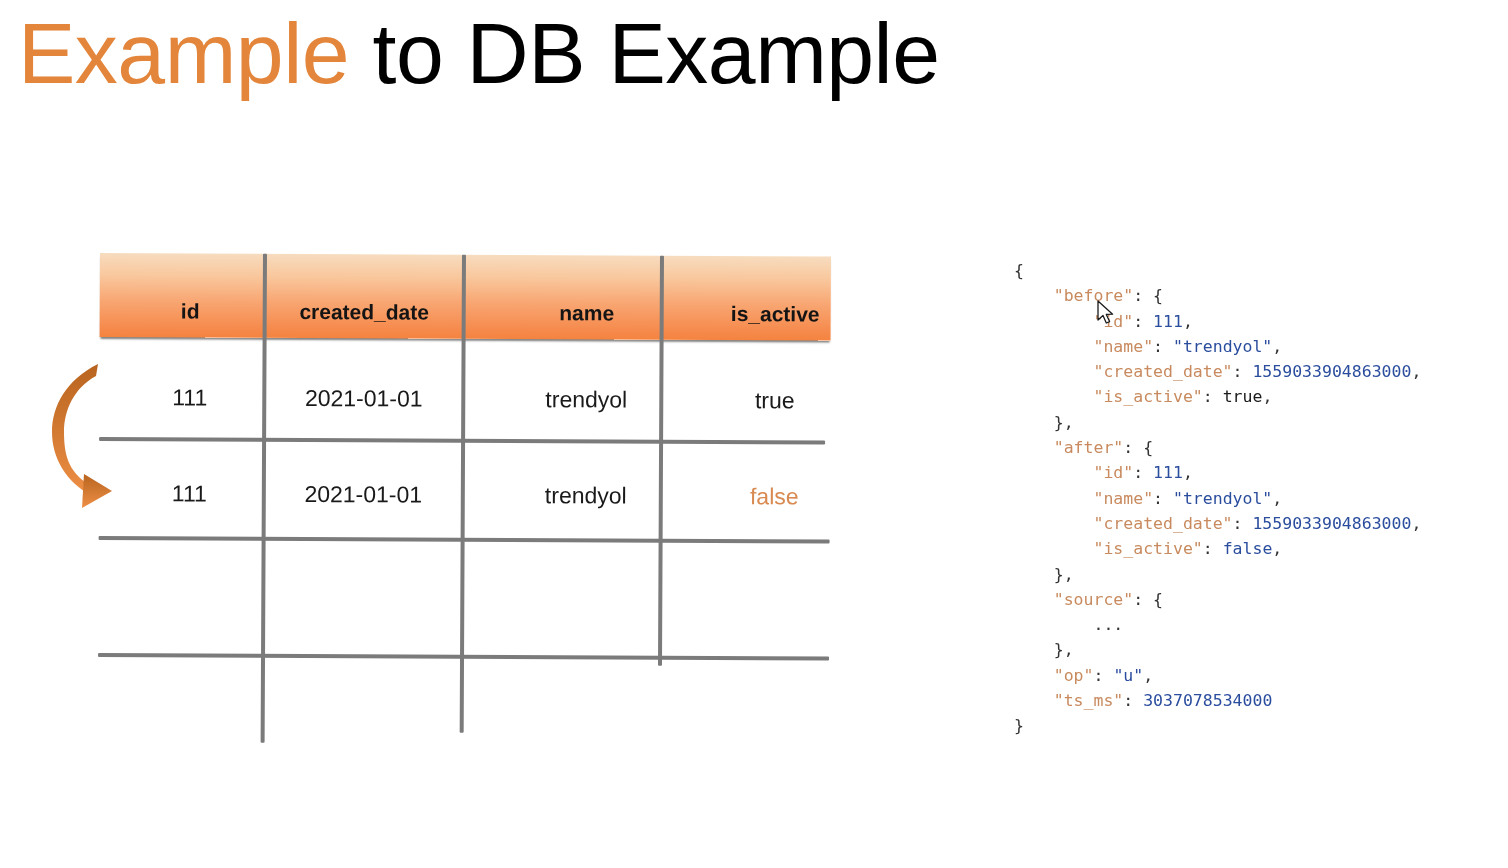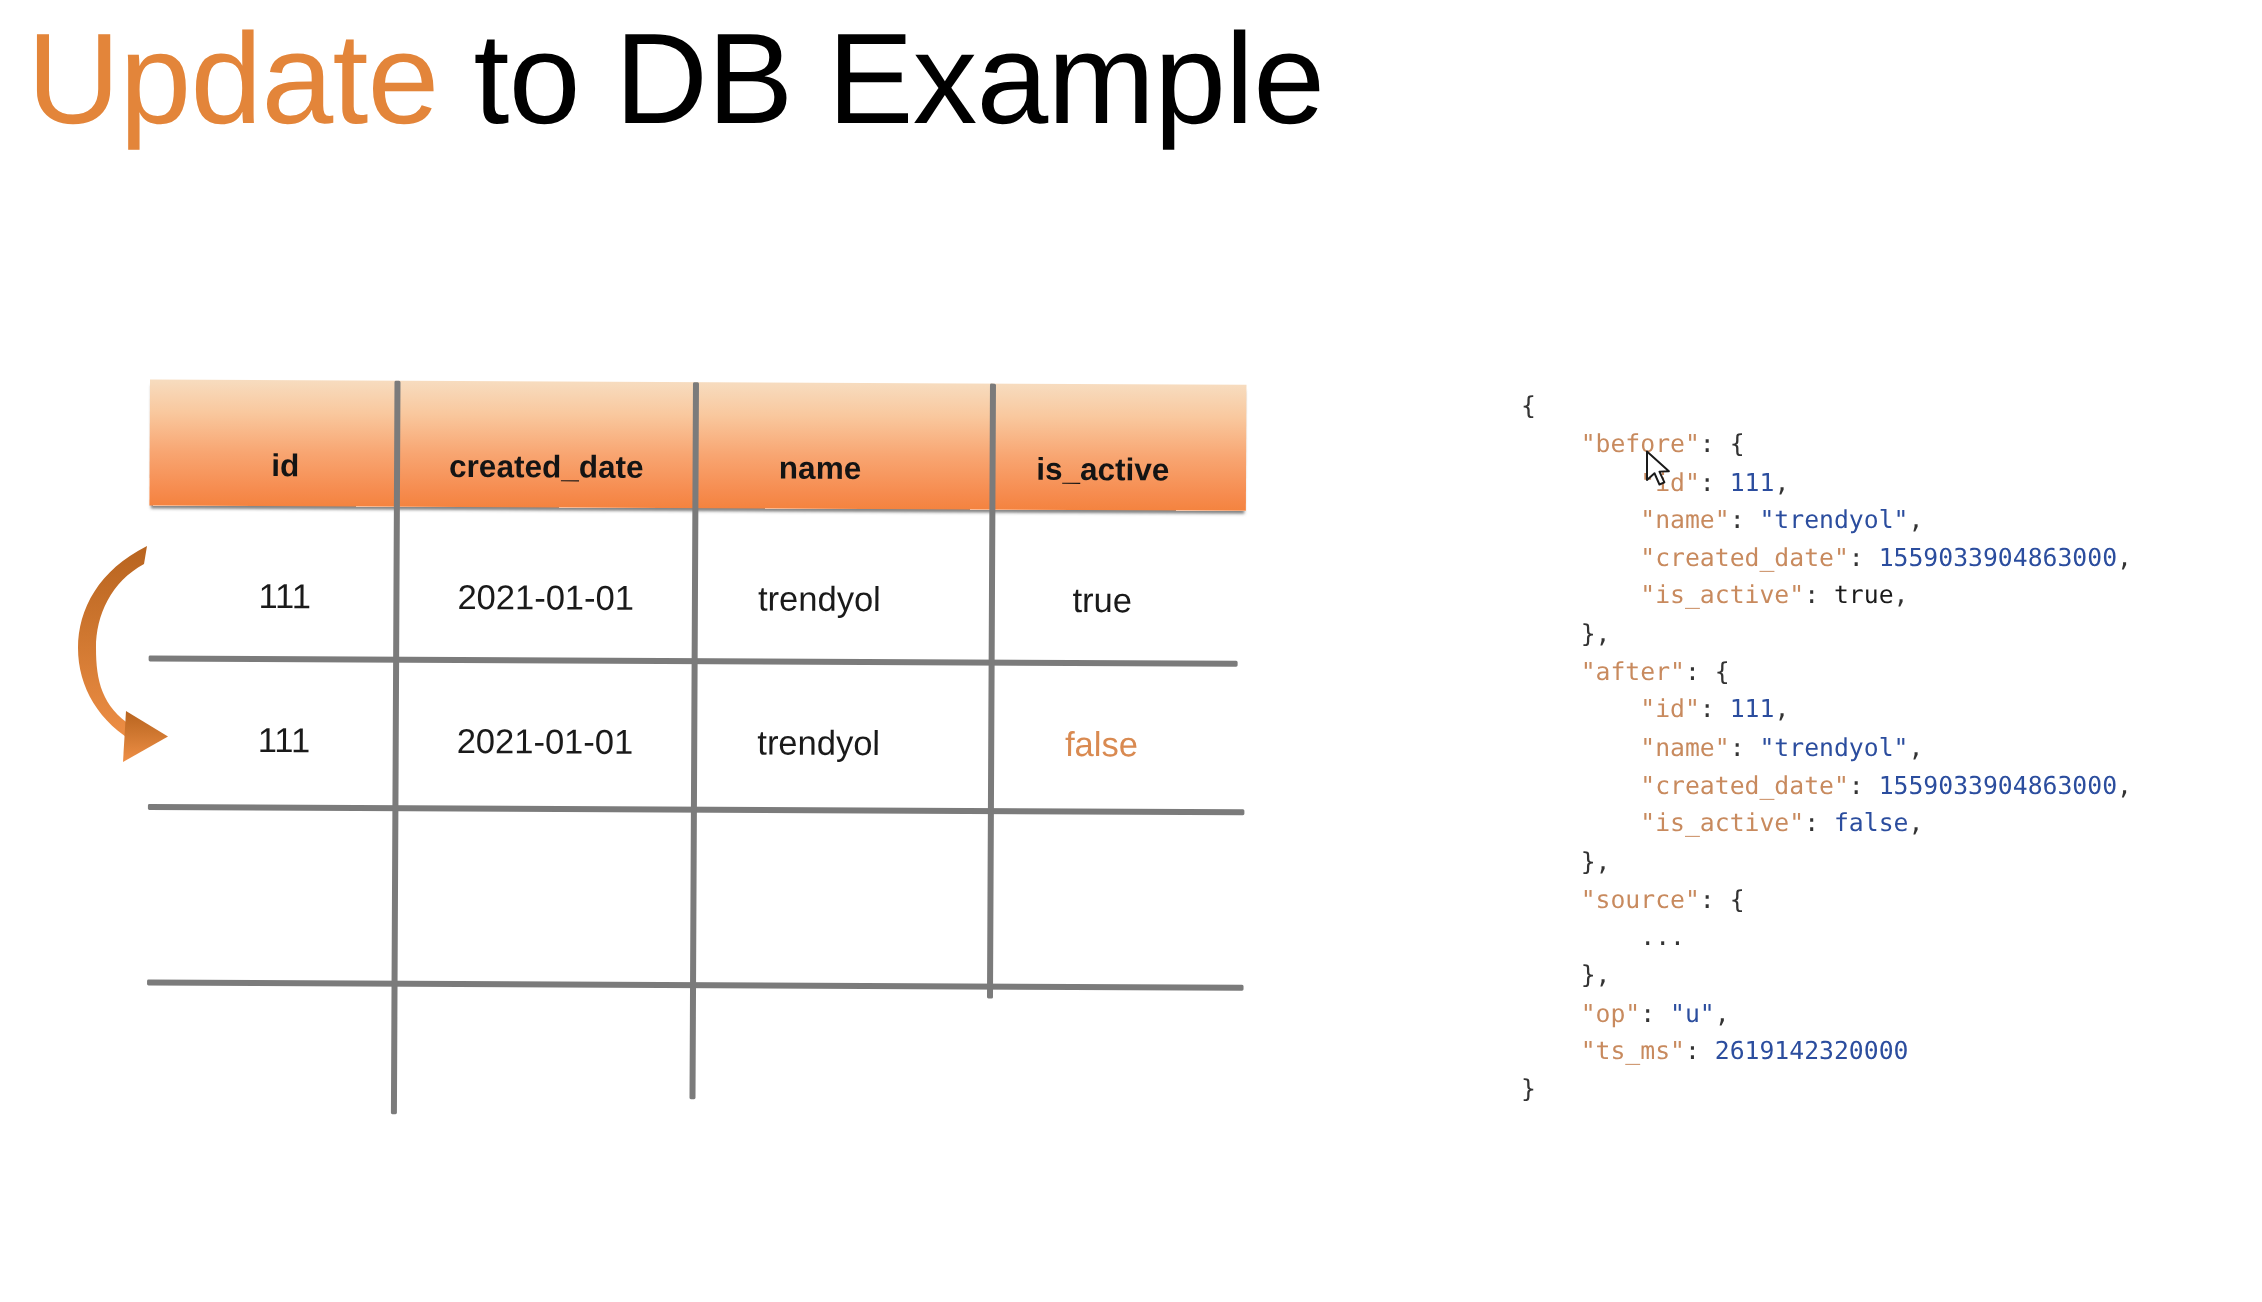--- a/index.html
+++ b/index.html
@@ -62,21 +62,21 @@
     flex: 0 0 auto;
     text-align: center;
     font-size: 21px;
     font-weight: bold;
     color: #141414;
     padding-bottom: 14px;
     box-sizing: border-box;
   }
   .col-w-0 { width: 181px; }
   .col-w-1 { width: 167px; }
-  .col-w-2 { width: 198px; }
+  .col-w-2 { width: 198px; margin-left: 40px; }
   .col-w-3 { width: 143px; padding-left: 36px; }
 
   
   .vline {
     position: absolute;
     top: 0;
     width: 4px;
     background: #7b7b7b;
     border-radius: 1px;
   }
@@ -149,21 +149,21 @@
     top: 300px;
     width: 20px;
     height: 28px;
     pointer-events: none;
   }
 </style>
 </head>
 <body>
 
 <div id="slide-title">
-  <span class="accent">Update</span><span> to DB Example</span>
+  <span class="accent">Example</span><span> to DB Example</span>
 </div>
 
 <div id="db-table">
 
   <div id="table-header">
     <div class="hcell col-w-0">id</div>
     <div class="hcell col-w-1">created_date</div>
     <div class="hcell col-w-2">name</div>
     <div class="hcell col-w-3">is_active</div>
   </div>
@@ -222,20 +222,20 @@
     <span class="k">"after"</span><span class="p">: </span><span class="p">{</span>
         <span class="k">"id"</span><span class="p">: </span><span class="n">111</span><span class="p">,</span>
         <span class="k">"name"</span><span class="p">: </span><span class="s">"trendyol"</span><span class="p">,</span>
         <span class="k">"created_date"</span><span class="p">: </span><span class="n">1559033904863000</span><span class="p">,</span>
         <span class="k">"is_active"</span><span class="p">: </span><span class="b">false</span><span class="p">,</span>
     <span class="p">},</span>
     <span class="k">"source"</span><span class="p">: </span><span class="p">{</span>
         <span class="p">...</span>
     <span class="p">},</span>
     <span class="k">"op"</span><span class="p">: </span><span class="s">"u"</span><span class="p">,</span>
-    <span class="k">"ts_ms"</span><span class="p">: </span><span class="n">2619142320000</span>
+    <span class="k">"ts_ms"</span><span class="p">: </span><span class="n">3037078534000</span>
 <span class="p">}</span></div>
 
 <div id="mouse-cursor">
   <svg width="20" height="28" viewBox="0 0 20 28" xmlns="http://www.w3.org/2000/svg">
     <path d="M 1 1 L 1 20 L 6 15.5 L 9.3 23 L 12.6 21.6 L 9.3 14.4 L 15.6 14.2 Z" fill="#ffffff" stroke="#1a1a1a" stroke-width="1.3" stroke-linejoin="round"></path>
   </svg>
 </div>
 
 </body></html>

